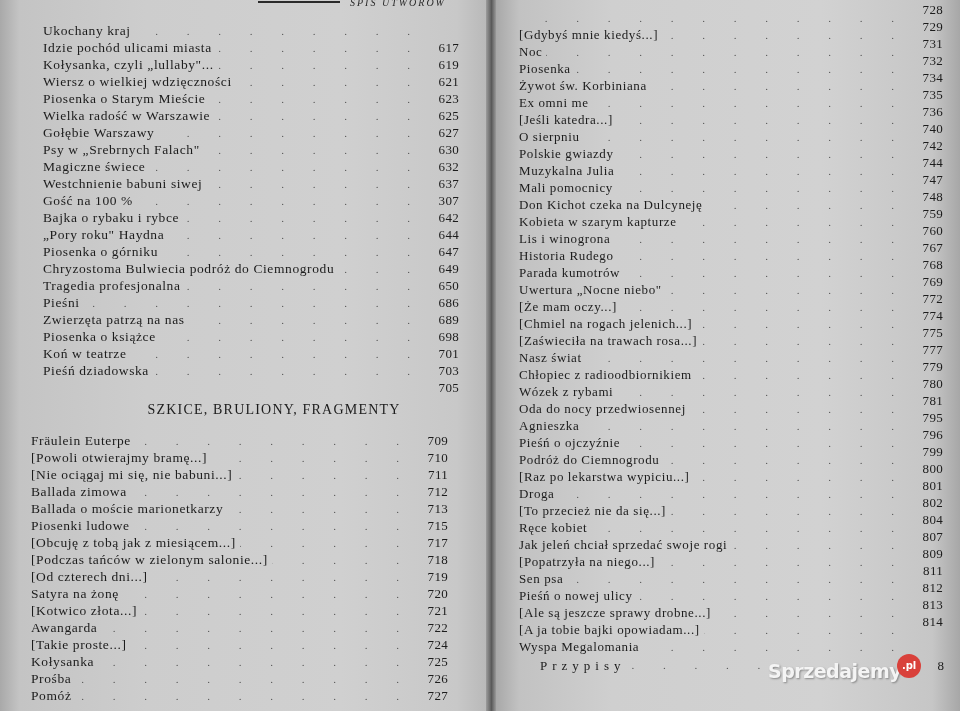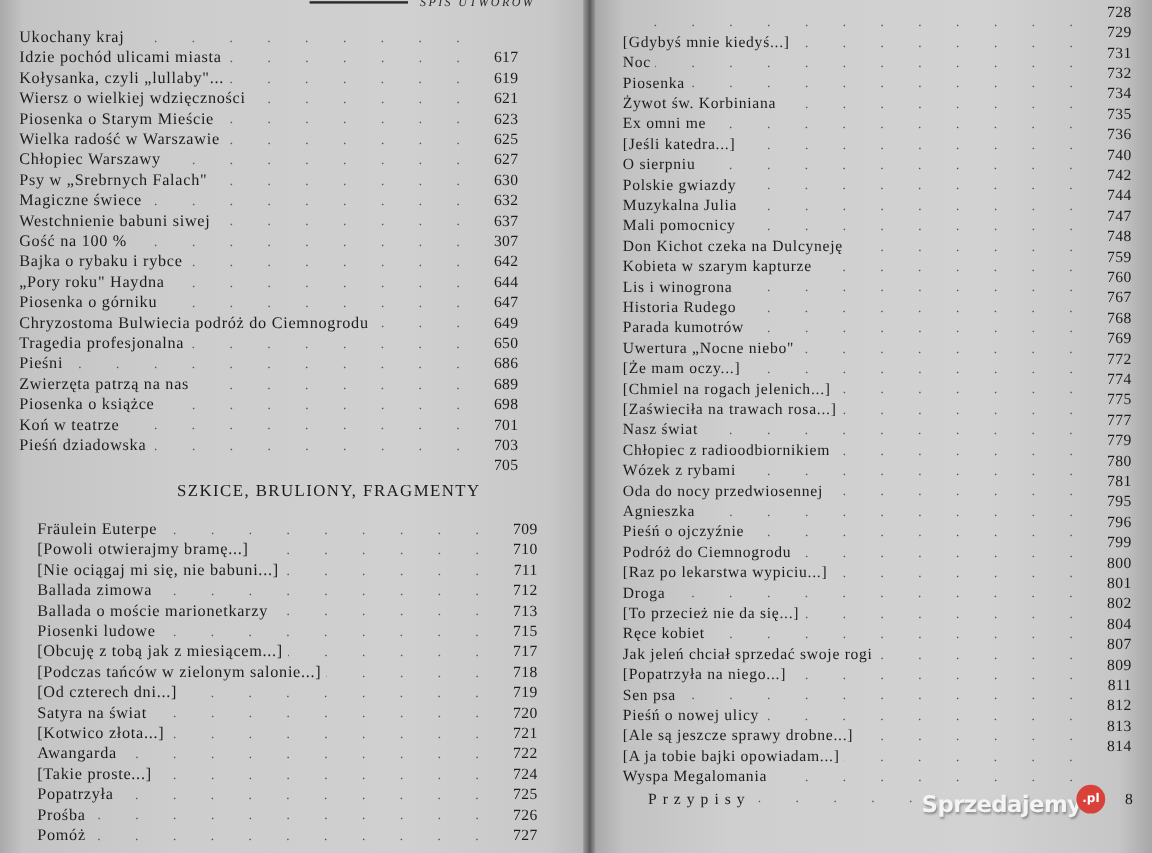--- a/index.html
+++ b/index.html
@@ -47,21 +47,21 @@
     .running-title {
       font-style: italic;
       font-size: 10px;
       letter-spacing: 2px;
       color: #2a2a2a;
       margin-top: -3px;
     }
 
     
     .toc { position: absolute; }
-    .toc-left-top { left: 16px; top: 22px; width: 416px; }
+    .toc-left-top { left: 43px; top: 22px; width: 416px; }
     .toc-left-bottom { left: 31px; top: 432px; width: 417px; font-family: Liberation Serif, serif; }
     .toc-right { left: 23px; top: 9px; width: 424px; }
 
     .toc-row {
       position: relative;
       display: flex;
       align-items: baseline;
       height: 17px;
       line-height: 17px;
       font-size: 13.5px;
@@ -183,21 +183,21 @@
           <span class="toc-title">Piosenka o Starym Mieście</span>
           <span class="toc-dots">. . . . . . . . . . . . . . . . . . . . . . . . . . . . . . . .</span>
           <span class="toc-page">623</span>
         </div>
         <div class="toc-row">
           <span class="toc-title">Wielka radość w Warszawie</span>
           <span class="toc-dots">. . . . . . . . . . . . . . . . . . . . . . . . . . . . . . . .</span>
           <span class="toc-page">625</span>
         </div>
         <div class="toc-row">
-          <span class="toc-title">Chłopiec Warszawy</span>
+          <span class="toc-title">Gołębie Warszawy</span>
           <span class="toc-dots">. . . . . . . . . . . . . . . . . . . . . . . . . . . . . . . .</span>
           <span class="toc-page">627</span>
         </div>
         <div class="toc-row">
           <span class="toc-title">Psy w „Srebrnych Falach"</span>
           <span class="toc-dots">. . . . . . . . . . . . . . . . . . . . . . . . . . . . . . . .</span>
           <span class="toc-page">630</span>
         </div>
         <div class="toc-row">
           <span class="toc-title">Magiczne świece</span>
@@ -311,41 +311,41 @@
           <span class="toc-title">[Podczas tańców w zielonym salonie...]</span>
           <span class="toc-dots">. . . . . . . . . . . . . . . . . . . . . . . . . . . . . . . .</span>
           <span class="toc-page">718</span>
         </div>
         <div class="toc-row">
           <span class="toc-title">[Od czterech dni...]</span>
           <span class="toc-dots">. . . . . . . . . . . . . . . . . . . . . . . . . . . . . . . .</span>
           <span class="toc-page">719</span>
         </div>
         <div class="toc-row">
-          <span class="toc-title">Satyra na świat</span>
+          <span class="toc-title">Satyra na żonę</span>
           <span class="toc-dots">. . . . . . . . . . . . . . . . . . . . . . . . . . . . . . . .</span>
           <span class="toc-page">720</span>
         </div>
         <div class="toc-row">
           <span class="toc-title">[Kotwico złota...]</span>
           <span class="toc-dots">. . . . . . . . . . . . . . . . . . . . . . . . . . . . . . . .</span>
           <span class="toc-page">721</span>
         </div>
         <div class="toc-row">
           <span class="toc-title">Awangarda</span>
           <span class="toc-dots">. . . . . . . . . . . . . . . . . . . . . . . . . . . . . . . .</span>
           <span class="toc-page">722</span>
         </div>
         <div class="toc-row">
           <span class="toc-title">[Takie proste...]</span>
           <span class="toc-dots">. . . . . . . . . . . . . . . . . . . . . . . . . . . . . . . .</span>
           <span class="toc-page">724</span>
         </div>
         <div class="toc-row">
-          <span class="toc-title">Popatrzyła</span>
+          <span class="toc-title">Kołysanka</span>
           <span class="toc-dots">. . . . . . . . . . . . . . . . . . . . . . . . . . . . . . . .</span>
           <span class="toc-page">725</span>
         </div>
         <div class="toc-row">
           <span class="toc-title">Prośba</span>
           <span class="toc-dots">. . . . . . . . . . . . . . . . . . . . . . . . . . . . . . . .</span>
           <span class="toc-page">726</span>
         </div>
         <div class="toc-row">
           <span class="toc-title">Pomóż</span>

